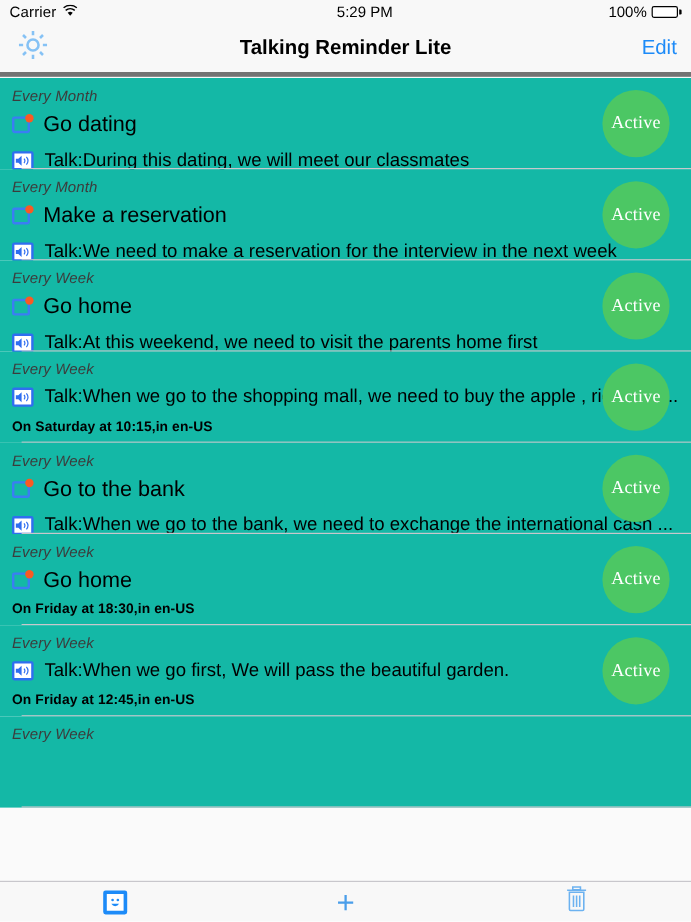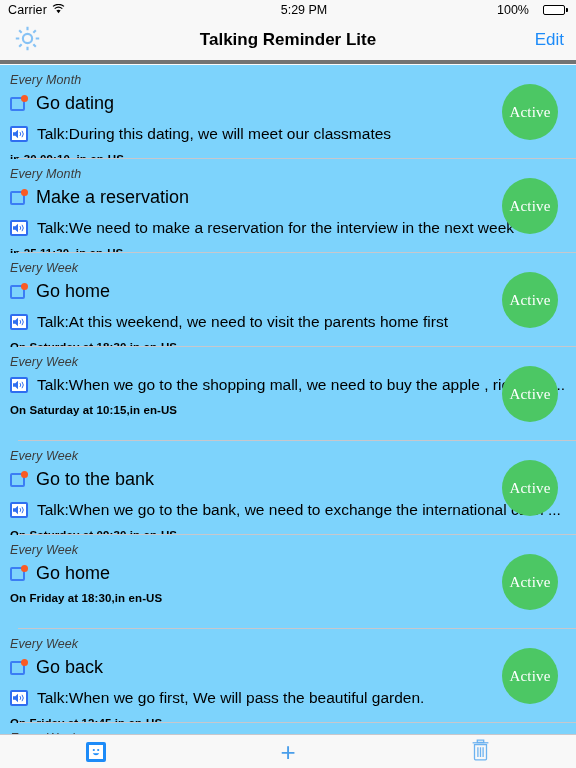--- a/index.html
+++ b/index.html
@@ -19,21 +19,21 @@
     padding:0 8px; font-size:12.5px; color:#000;
     position:relative; flex-shrink:0;
   }
   .sb-left { display:flex; align-items:flex-end; gap:5px; }
   .sb-carrier { font-size:12.5px; letter-spacing:.1px; }
   .sb-center {
     position:absolute; left:0; right:0; text-align:center;
     font-size:12.5px; font-weight:400; pointer-events:none;padding-left:32px;
   }
   .sb-right {
-    margin-left:auto; display:flex; align-items:center; gap:14px;
+    margin-left:auto; display:flex; align-items:center; gap:4px;
     font-size:12.5px; z-index:2;
   }
   .batt { display:flex; align-items:center; }
   .batt-body {
     width:22px; height:10px; border:1px solid #000;
     border-radius:2px; padding:1px; background:#fff;
   }
   .batt-fill { width:100%; height:100%; background:#000; border-radius:1px; }
   .batt-cap { width:2px; height:4px; background:#000; border-radius:0 1px 1px 0; margin-left:1px; }
 
@@ -53,22 +53,22 @@
     z-index:2; cursor:pointer;
   }
   .gear-btn { z-index:2; display:flex; align-items:center; cursor:pointer; margin-left:2px; }
 
   
   .list {
     position:absolute; top:65px; bottom:34px; left:0; right:0;
     background:#fafafa; overflow:hidden;
   }
   .cell {
-    position:relative; height:94px;
-    background:#7dd3fc; padding:8px 0 4px 10px;
+    position:relative; height:76px;
+    background:#14b8a6; padding:8px 0 4px 10px;
     cursor:pointer;
   }
   .cell::after {
     content:""; position:absolute; left:18px; right:0; bottom:0;
     height:1px; background:#c8c7cc;
   }
   .recur {
     font-size:12.5px; font-style:italic; color:#3c3c3c;
     letter-spacing:.1px; line-height:15px; margin-bottom:2px;
   }
@@ -282,27 +282,20 @@
             <span class="dot"></span>
           </span>
         <span class="title-text">Go home</span>
       </div>
       <div class="meta">On Friday at 18:30,in en-US</div>
       <div class="badge">Active</div>
     </div>
 
     <div class="cell">
       <div class="recur">Every Week</div>
-      <div class="row title-row">
-        <span class="icon-reminder">
-            <span class="sq"></span>
-            <span class="dot"></span>
-          </span>
-        <span class="title-text">Go back</span>
-      </div>
       <div class="row talk-row">
         <span class="icon-speaker">
           <svg width="12" height="10" viewBox="0 0 12 10">
               <path d="M0 3.3h2.3L5 .8v8.4L2.3 6.7H0z" fill="#2f6ef0"></path>
               <path d="M7 3.1a3 3 0 0 1 0 3.8M9 1.8a5 5 0 0 1 0 6.4" stroke="#2f6ef0" stroke-width="1" fill="none"></path>
             </svg>
         </span>
         <span class="talk-text">Talk:When we go first, We will pass the beautiful garden.</span>
       </div>
       <div class="meta">On Friday at 12:45,in en-US</div>

